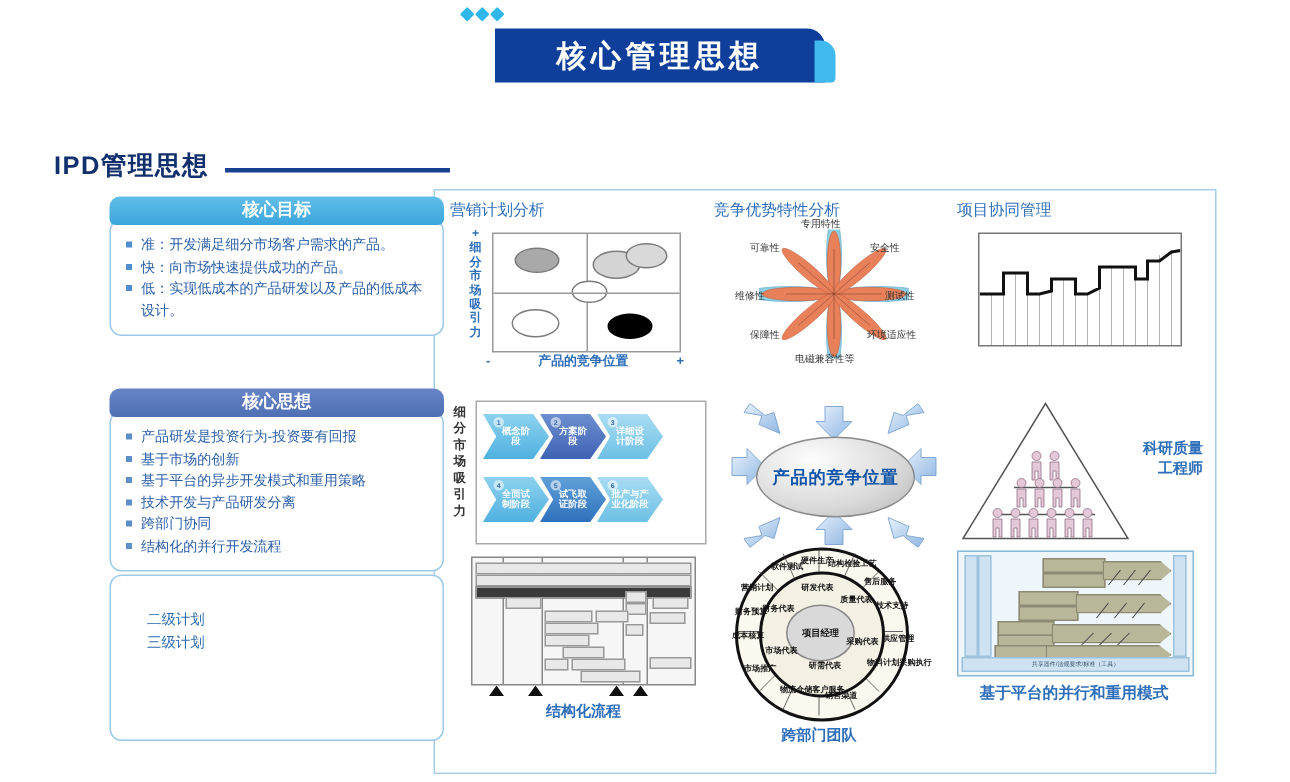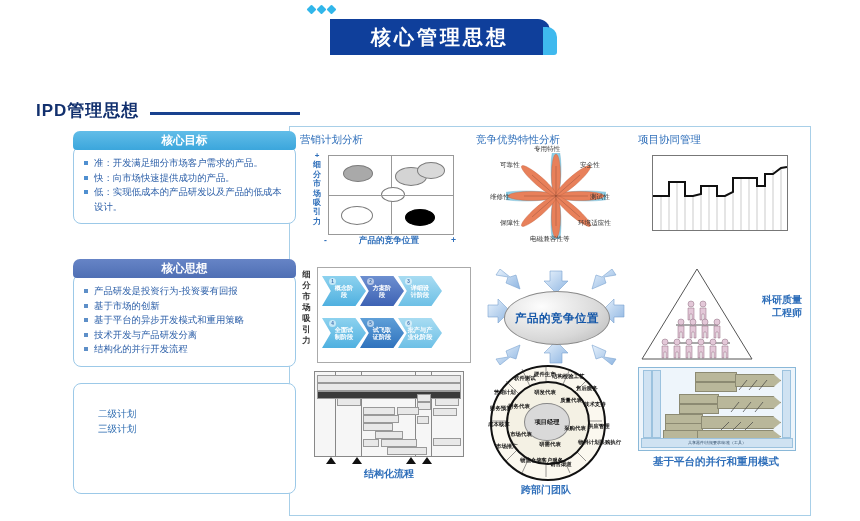--- a/index.html
+++ b/index.html
@@ -168,20 +168,21 @@
 </div>
 
 <div class="card" id="card2">
   <div class="card-hd md">核心思想</div>
   <div class="card-bd">
     <ul>
       <li class="sq">产品研发是投资行为-投资要有回报</li>
       <li class="sq">基于市场的创新</li>
       <li class="sq">基于平台的异步开发模式和重用策略</li>
       <li class="sq">技术开发与产品研发分离</li>
+      <li class="sq">跨部门协同</li>
       <li class="sq">结构化的并行开发流程</li>
     </ul>
   </div>
 </div>
 
 <div class="card" id="card3">
   <div class="card-bd">
     <div class="plain">二级计划</div>
     <div class="plain">三级计划</div>
   </div>

